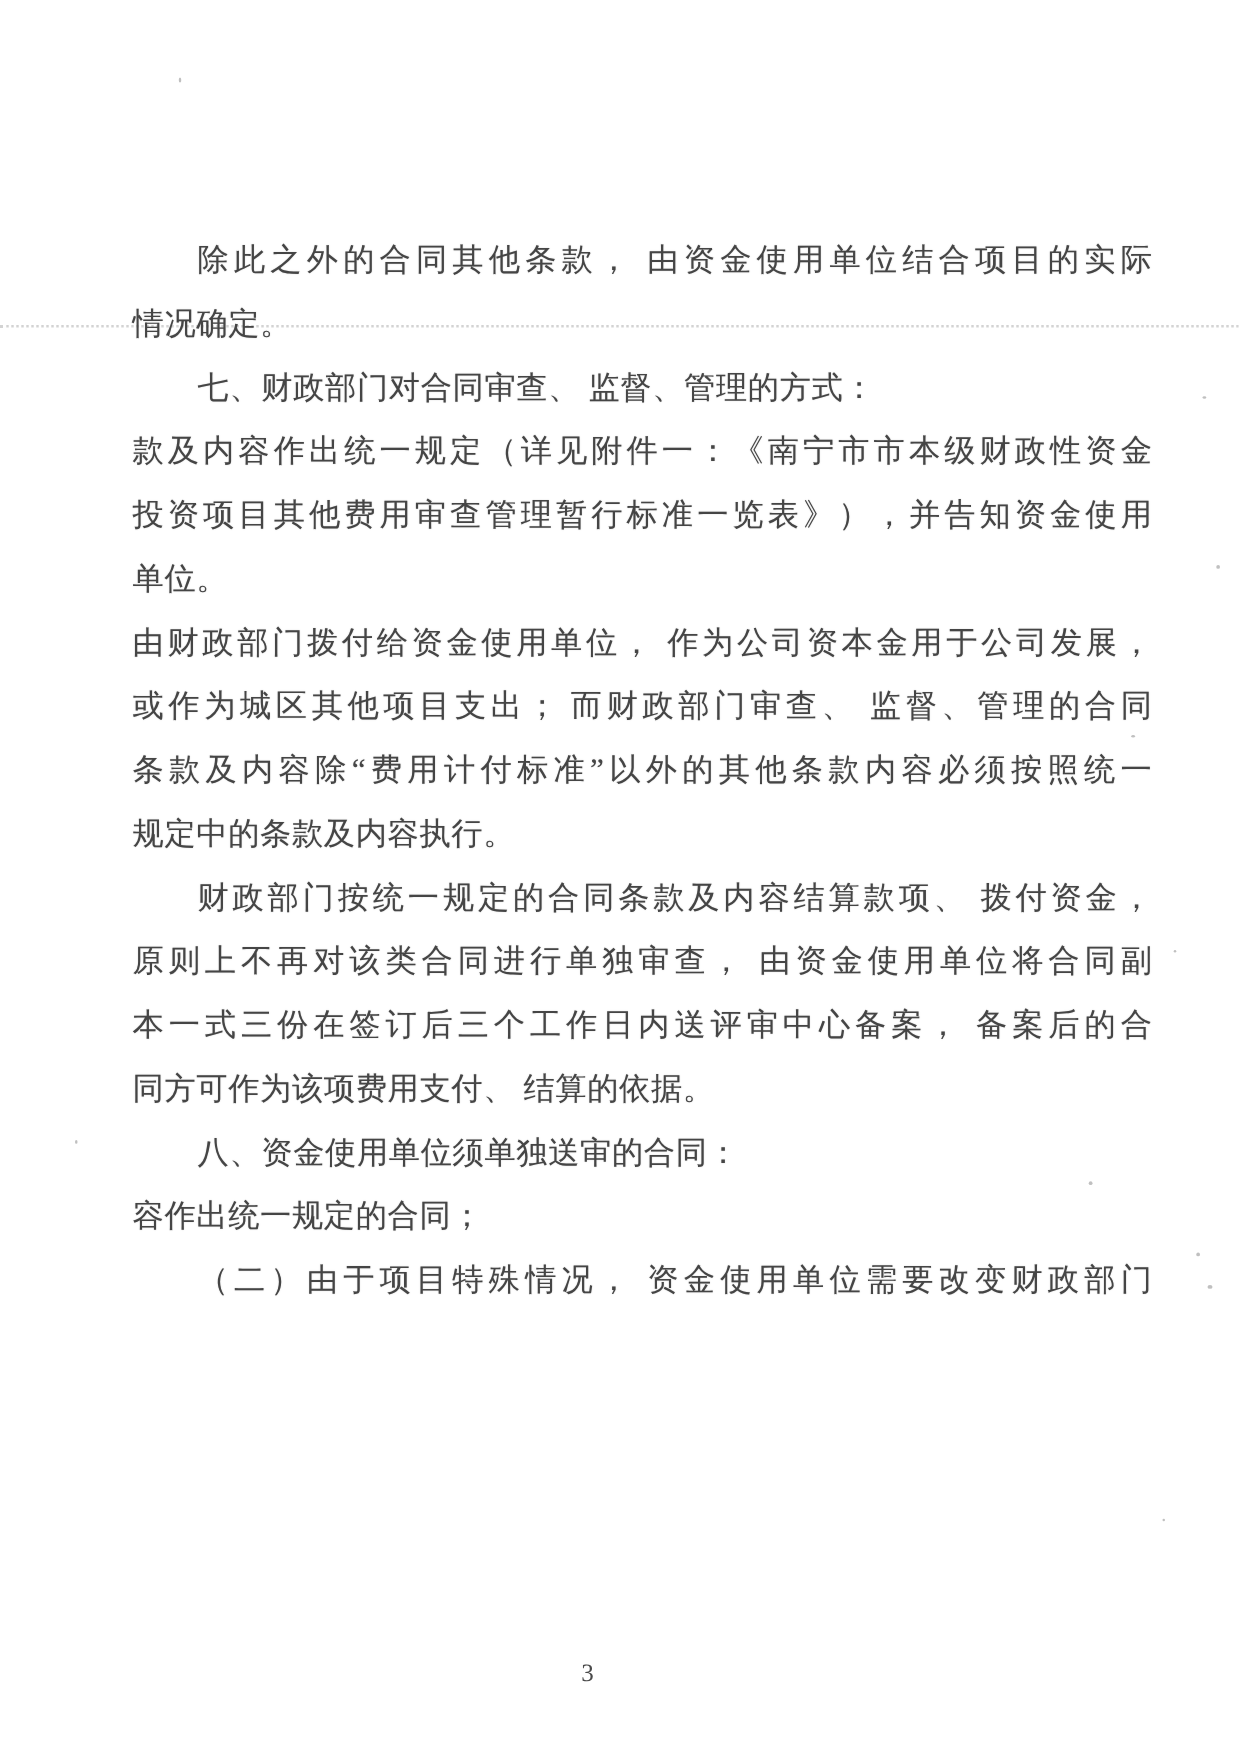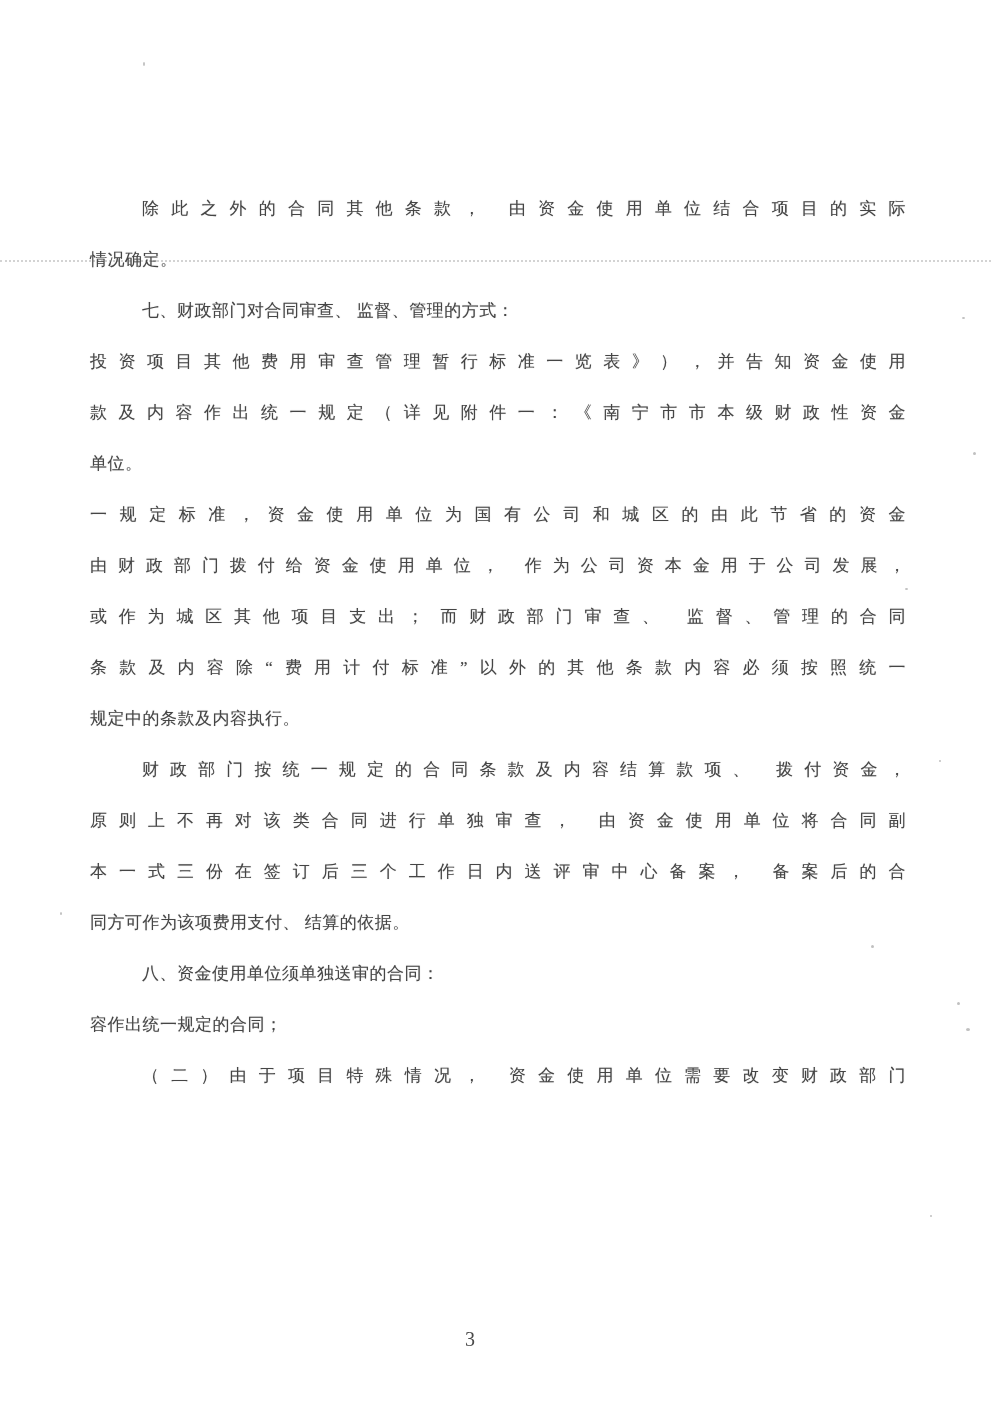--- a/index.html
+++ b/index.html
@@ -15,25 +15,25 @@
     font-family: "Liberation Serif", serif;
   }
   .page {
     position: absolute;
     inset: 0;
     background: #ffffff;
   }
   
   .text-column {
     position: absolute;
-    left: 90px;
+    left: 106px;
     top: 183px;
     width: 816px;
     color: #454545;
-    font-size: 17px;
+    font-size: 25px;
     letter-spacing: 0.5px;
     text-shadow: 0 0 1px rgba(80,80,80,0.35);
   }
   .doc-line {
     line-height: 51px;
     height: 51px;
     white-space: nowrap;
     text-align: justify;
     text-align-last: left;
   }
@@ -78,24 +78,23 @@
 <body>
 
 <div class="page">
 
   <div class="dotted-rule"></div>
 
   <div class="text-column" id="text-column">
       <div class="doc-line indent fill">除此之外的合同其他条款， 由资金使用单位结合项目的实际</div>
       <div class="doc-line">情况确定。</div>
       <div class="doc-line indent">七、财政部门对合同审查、 监督、管理的方式：</div>
+      <div class="doc-line fill">款及内容作出统一规定（详见附件一：《南宁市市本级财政性资金</div>
       <div class="doc-line fill">投资项目其他费用审查管理暂行标准一览表》），并告知资金使用</div>
-      <div class="doc-line fill">款及内容作出统一规定（详见附件一：《南宁市市本级财政性资金</div>
       <div class="doc-line">单位。</div>
-      <div class="doc-line fill">一规定标准，资金使用单位为国有公司和城区的由此节省的资金</div>
       <div class="doc-line fill">由财政部门拨付给资金使用单位， 作为公司资本金用于公司发展，</div>
       <div class="doc-line fill">或作为城区其他项目支出； 而财政部门审查、 监督、管理的合同</div>
       <div class="doc-line fill">条款及内容除“费用计付标准”以外的其他条款内容必须按照统一</div>
       <div class="doc-line">规定中的条款及内容执行。</div>
       <div class="doc-line indent fill">财政部门按统一规定的合同条款及内容结算款项、 拨付资金，</div>
       <div class="doc-line fill">原则上不再对该类合同进行单独审查， 由资金使用单位将合同副</div>
       <div class="doc-line fill">本一式三份在签订后三个工作日内送评审中心备案， 备案后的合</div>
       <div class="doc-line">同方可作为该项费用支付、 结算的依据。</div>
       <div class="doc-line indent">八、资金使用单位须单独送审的合同：</div>
       <div class="doc-line">容作出统一规定的合同；</div>

